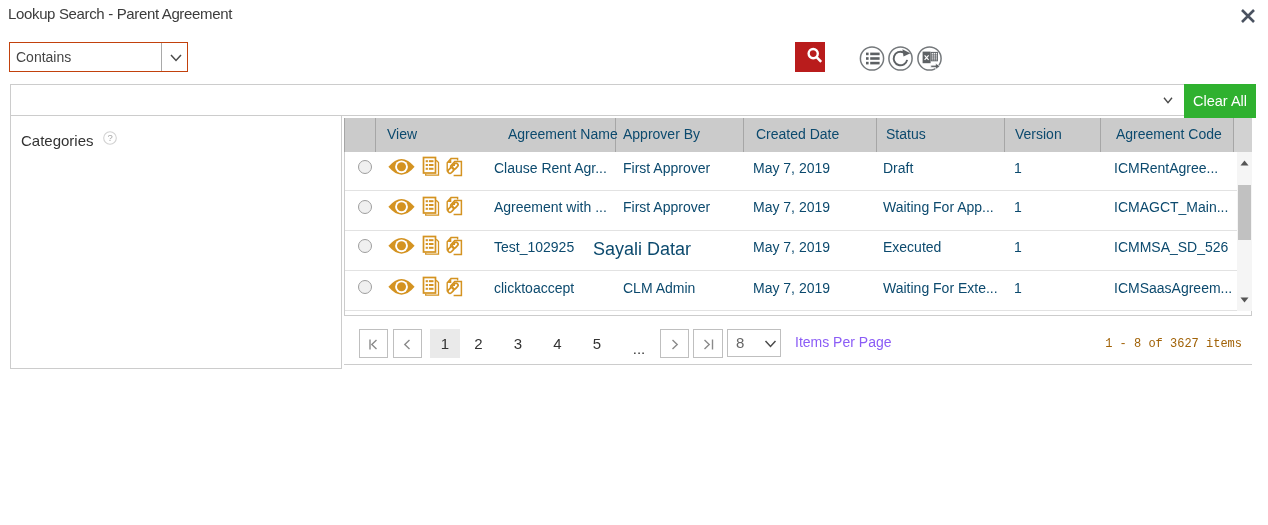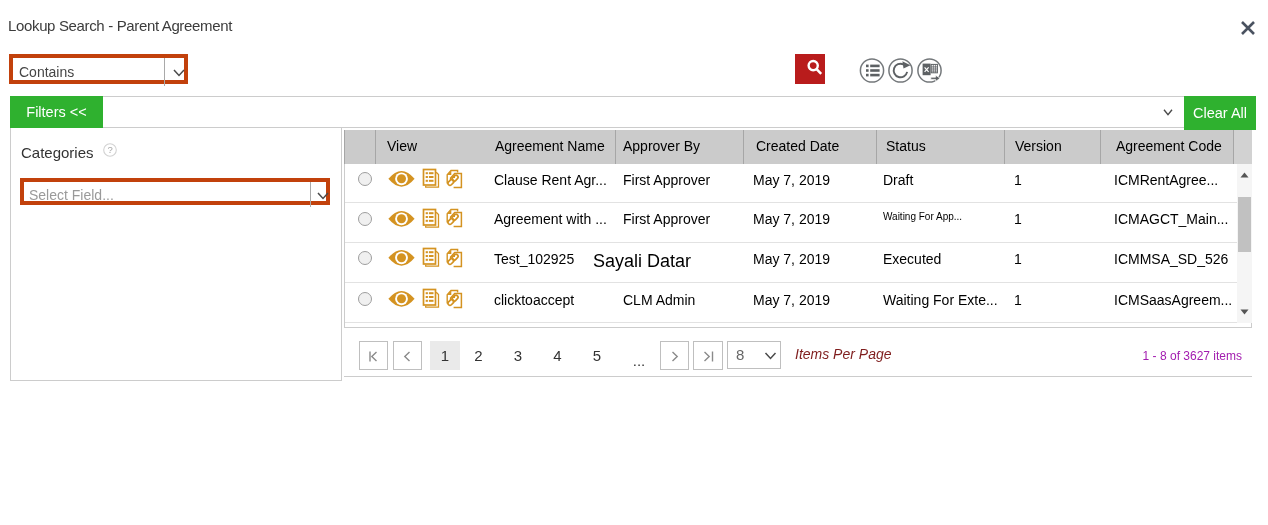--- a/index.html
+++ b/index.html
@@ -1,23 +1,23 @@
 <!DOCTYPE html>
 <html><head>
 <meta charset="utf-8">
 <style>
   * { margin:0; padding:0; box-sizing:border-box; }
   html,body { width:1268px; height:525px; background:#fff; font-family:"Liberation Sans", sans-serif; }
-  #stage { position:relative; width:1268px; height:479px; overflow:hidden; background:#fff;margin-top:12px; }
+  #stage { position:relative; width:1268px; height:479px; overflow:hidden; background:#fff; }
   .abs { position:absolute; }
   .grn { background:#2fb12f; color:#fff; text-align:center; }
   .org { background:#b91c1c; color:#fff; text-align:right; }
-  .bordered { border:4px solid #c2410c; background:#fff; }
+  .bordered { border:1px solid #c2410c; background:#fff; }
   .ph { color:#9a9a9a; }
-  .txt { color:#000000; }
+  .txt { color:#0c4a6e; }
   .hdr-sep { position:absolute; top:0; width:1px; height:100%; background:#a6a6a6; }
 </style>
 </head>
 <body>
 <div id="stage">
 
   <div class="abs" style="left:8px; top:4.5px; font-size:15px; letter-spacing:-0.35px; color:#3c3c3c;">Lookup Search - Parent Agreement</div>
 
   <svg class="abs" style="left:1240px; top:8px;" width="16" height="16" viewBox="0 0 16 16">
     <path d="M2 2 L14 14 M14 2 L2 14" stroke="#4a5260" stroke-width="2.6" fill="none"></path>
@@ -63,56 +63,48 @@
       <line x1="73.2" y1="9.9" x2="79.4" y2="9.9"></line>
         <line x1="73.2" y1="12" x2="79.4" y2="12"></line>
         <line x1="73.2" y1="14.1" x2="79.4" y2="14.1"></line>
       <line x1="75.3" y1="7.4" x2="75.3" y2="15.8"></line>
         <line x1="77.4" y1="7.4" x2="77.4" y2="15.8"></line>
     </g>
     <path d="M 72.8 20.2 L 77.6 20.2 L 77.6 18.2 L 82 21.3 L 77.6 24.4 L 77.6 22.4 L 72.8 22.4 Z" fill="#5d6164" stroke="#fff" stroke-width="0.7"></path>
   </svg>
 
   <div class="abs" style="left:10px; top:84px; width:1246px; height:32px; border:1px solid #ccc; background:#fff;"></div>
-  <div class="abs grn" style="left:10px; top:84px; width:93px; height:32px; font-size:14.5px; line-height:32px;">Filters &lt;&lt;</div>
   <svg class="abs" style="left:1163px; top:97px;" width="10" height="7" viewBox="0 0 10 7">
     <path d="M1 0.8 L5 5.6 L9 0.8" stroke="#4a4a4a" stroke-width="1.4" fill="none"></path>
   </svg>
   <div class="abs grn" style="left:1184px; top:84px; width:72px; height:34px; font-size:14.5px; line-height:34px;">Clear All</div>
 
   <div class="abs" style="left:10px; top:116px; width:332px; height:253px; border:1px solid #ccc; border-top:none; background:#fff;">
     <div class="abs" style="left:10px; top:15.5px; font-size:15px; color:#333;">Categories</div>
     <svg class="abs" style="left:92px; top:15px;" width="14" height="14" viewBox="0 0 14 14">
       <circle cx="7" cy="7" r="6.3" stroke="#d2d2d2" stroke-width="1.1" fill="none"></circle>
       <text x="4.4" y="10.4" font-size="9.5" fill="#a6a6a6" font-family="Liberation Sans">?</text>
     </svg>
-    <div class="abs bordered" style="left:9px; top:50px; width:310px; height:27px;">
-      <div class="abs ph" style="left:5px; top:4.5px; font-size:14px;">Select Field...</div>
-      <div class="abs" style="left:286px; top:0; width:1px; height:25px; background:#a9a9a9;"></div>
-      <svg class="abs" style="left:293px; top:9.5px;" width="12" height="8" viewBox="0 0 12 8">
-        <path d="M1 1 L6 6.4 L11 1" stroke="#4a4a4a" stroke-width="1.5" fill="none"></path>
-      </svg>
-    </div>
   </div>
 
   <div class="abs" style="left:344px; top:118px; width:908px; height:247px; border-left:1px solid #ccc; border-right:1px solid #ccc; background:#fff;">
   </div>
 
   <div class="abs" style="left:344px; top:118px; width:908px; height:34px; background:#cbcbcb;">
     <div class="hdr-sep" style="left:0px;"></div>
     <div class="hdr-sep" style="left:31px;"></div>
     <div class="hdr-sep" style="left:271px;"></div>
     <div class="hdr-sep" style="left:399px;"></div>
     <div class="hdr-sep" style="left:532px;"></div>
     <div class="hdr-sep" style="left:660px;"></div>
     <div class="hdr-sep" style="left:756px;"></div>
     <div class="hdr-sep" style="left:889px;"></div>
     <div class="abs" style="left:890px; top:0; width:18px; height:34px; background:#d2d2d2;"></div>
     <div class="abs txt" style="left:43px; top:8px; font-size:14px;">View</div>
-    <div class="abs txt" style="left:151px; top:8px; font-size:14px;">Agreement Name</div>
+    <div class="abs txt" style="left:164px; top:8px; font-size:14px;">Agreement Name</div>
     <div class="abs txt" style="left:279px; top:8px; font-size:14px;">Approver By</div>
     <div class="abs txt" style="left:412px; top:8px; font-size:14px;">Created Date</div>
     <div class="abs txt" style="left:542px; top:8px; font-size:14px;">Status</div>
     <div class="abs txt" style="left:671px; top:8px; font-size:14px;">Version</div>
     <div class="abs txt" style="left:772px; top:8px; font-size:14px;">Agreement Code</div>
   </div>
 
   <div class="abs" style="left:357.5px; top:160.0px; width:14px; height:14px; border-radius:50%; border:1px solid #9e9e9e; background:#f0f0f0;"></div>
 <svg class="abs" style="left:387.5px; top:158.0px;" width="27" height="18" viewBox="0 0 27 18">
       <path d="M0.4 8.8 Q13.5 -6.9 26.6 8.8 Q13.5 24.5 0.4 8.8 Z" fill="#d49321"></path>
@@ -171,21 +163,21 @@
       <path d="M5.6 11 L5.6 9 L9.7 4.6 L16.4 4.6 L16.4 18.6 L8.6 18.6" fill="#fff" stroke="#d49321" stroke-width="1.5"></path>
       <path d="M10 4.9 L10 9 L6 9 Z" fill="#d49321"></path>
       <g stroke="#d49321" stroke-width="1.7" fill="none">
         <rect x="8.1" y="5.9" width="4" height="6.6" rx="2" transform="rotate(45 10.1 9.2)"></rect>
         <rect x="3.9" y="10.1" width="4" height="6.6" rx="2" transform="rotate(45 5.9 13.4)"></rect>
       </g>
     </svg>
   <div class="abs txt" style="left:494px; top:199.3px; font-size:14px;">Agreement with ...</div>
   <div class="abs txt" style="left:623px; top:199.3px; font-size:14px;">First Approver</div>
   <div class="abs txt" style="left:753px; top:199.3px; font-size:14px;">May 7, 2019</div>
-  <div class="abs txt" style="left:883px; top:199.3px; font-size:10px;text-align:right;">Waiting For App...</div>
+  <div class="abs txt" style="left:883px; top:199.3px; font-size:14px;text-align:right;">Waiting For App...</div>
   <div class="abs txt" style="left:1014px; top:199.3px; font-size:14px;">1</div>
   <div class="abs txt" style="left:1114px; top:199.3px; font-size:14px;">ICMAGCT_Main...</div>
   <div class="abs" style="left:357.5px; top:239.3px; width:14px; height:14px; border-radius:50%; border:1px solid #9e9e9e; background:#f0f0f0;"></div>
 <svg class="abs" style="left:387.5px; top:237.3px;" width="27" height="18" viewBox="0 0 27 18">
       <path d="M0.4 8.8 Q13.5 -6.9 26.6 8.8 Q13.5 24.5 0.4 8.8 Z" fill="#d49321"></path>
       <circle cx="13.5" cy="8.8" r="6.4" fill="#fff"></circle>
       <circle cx="13.5" cy="8.8" r="4.5" fill="#d49321"></circle>
     </svg>
 <svg class="abs" style="left:421.5px; top:235.3px;" width="18" height="20" viewBox="0 0 18 20">
       <path d="M3.7 17.8 L3.7 19.2 L16.5 19.2 L16.5 6.6 L14.2 4.2" stroke="#d49321" stroke-width="1.3" fill="none"></path>
@@ -292,20 +284,20 @@
           <path d="M1.5 1 L6.2 5.5 L1.5 10" stroke="#8a8a8a" stroke-width="1.4" fill="none"></path>
           <line x1="9.5" y1="0.5" x2="9.5" y2="10.5" stroke="#8a8a8a" stroke-width="1.4"></line>
         </svg>
       </div>
     <div class="abs" style="left:383px; top:13px; width:54px; height:28px; border:1px solid #bfbfbf; background:#fff;">
       <div class="abs" style="left:8px; top:4px; font-size:15px; color:#666;">8</div>
       <svg style="position:absolute;left:36px;top:10px;" width="13" height="8" viewBox="0 0 13 8">
           <path d="M1.5 1 L6.5 6.4 L11.5 1" stroke="#4a4a4a" stroke-width="1.5" fill="none"></path>
         </svg>
     </div>
-    <div class="abs" style="left:451px; top:18px; font-size:14px; color:#7f1d1d;font-style:italic;">Items Per Page</div>
-    <div class="abs" style="right:10px; top:21px; font-size:12px; color:#a21caf;">1 - 8 of 3627 items</div>
+    <div class="abs" style="left:451px; top:18px; font-size:14px; color:#8b5cf6;">Items Per Page</div>
+    <div class="abs" style="right:10px; top:21px; font-size:12px; color:#a16207;font-family:Liberation Mono, monospace;">1 - 8 of 3627 items</div>
   </div>
 
   <div class="abs org" style="left:1125px; top:486px; width:61px; height:30px; font-size:14.5px; line-height:30px;">Select</div>
   <div class="abs org" style="left:1191px; top:486px; width:60px; height:30px; font-size:14.5px; line-height:30px;">Draft</div>
 
 </div>
 
 </body></html>

